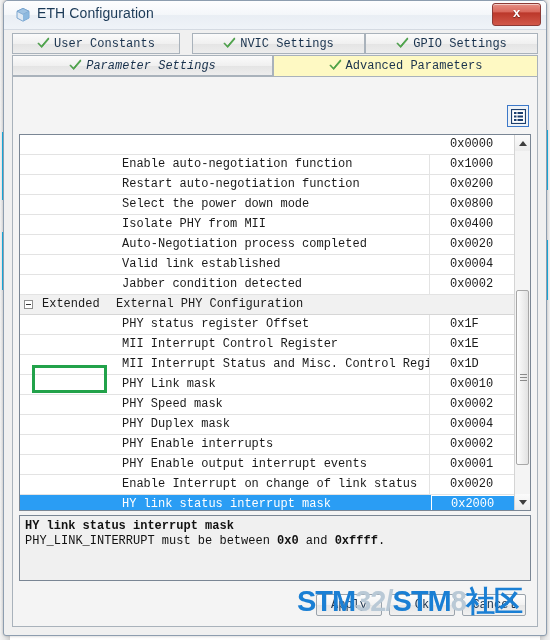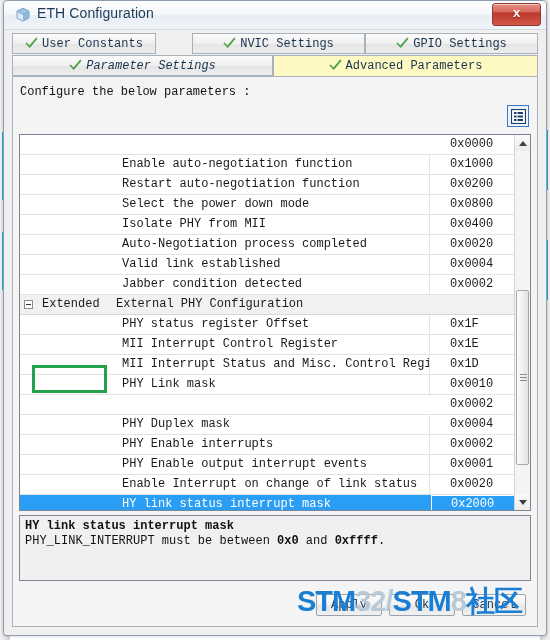--- a/index.html
+++ b/index.html
@@ -446,21 +446,21 @@
       <span class="title-text">ETH Configuration</span>
       <div class="close-btn">
         <span class="x">x</span>
       </div>
     </div>
 
     <div class="dlg-body">
 
       <div class="tabstrip">
 
-        <div class="tab row1" style="left:0px;   width:144px;">
+        <div class="tab row1" style="left:0px;   width:168px;">
           <span class="chk">
             <svg width="13" height="13" viewBox="0 0 13 13">
                 <path d="M1.5 6.8 L4.4 10 L11.4 1.8 L11.9 3.1 L4.7 11.6 L1 7.6 Z" fill="#4cb648" stroke="#2e7d2b" stroke-width=".6"></path>
               </svg>
           </span><span>User Constants</span>
         </div>
 
         <div class="tab row1" style="left:180px; width:173px;">
           <span class="chk">
             <svg width="13" height="13" viewBox="0 0 13 13">
@@ -489,21 +489,20 @@
           <span class="chk">
             <svg width="13" height="13" viewBox="0 0 13 13">
                 <path d="M1.5 6.8 L4.4 10 L11.4 1.8 L11.9 3.1 L4.7 11.6 L1 7.6 Z" fill="#4cb648" stroke="#2e7d2b" stroke-width=".6"></path>
               </svg>
           </span><span>Advanced Parameters</span>
         </div>
       </div>
 
       <div class="tabpane">
 
-        <div class="configure-label">Configure the below parameters :</div>
 
         <div class="view-toggle-btn">
           <svg width="15" height="15" viewBox="0 0 15 15">
             <rect x="0.5" y="0.5" width="14" height="14" fill="#ffffff" stroke="#1c3f6e" stroke-width="1.2"></rect>
             <rect x="3" y="3" width="2.5" height="2" fill="#1c3f6e"></rect>
             <rect x="6.5" y="3" width="5.5" height="2" fill="#1c3f6e"></rect>
             <rect x="3" y="6.5" width="2.5" height="2" fill="#1c3f6e"></rect>
             <rect x="6.5" y="6.5" width="5.5" height="2" fill="#1c3f6e"></rect>
             <rect x="3" y="10" width="2.5" height="2" fill="#1c3f6e"></rect>
             <rect x="6.5" y="10" width="5.5" height="2" fill="#1c3f6e"></rect>
@@ -558,20 +557,21 @@
               </div>
               <div class="row">
                 <div class="cell-name">MII Interrupt Status and Misc. Control Register</div>
                 <div class="cell-value">0x1D</div>
               </div>
               <div class="row">
                 <div class="cell-name">PHY Link mask</div>
                 <div class="cell-value">0x0010</div>
               </div>
               <div class="row">
+                <div class="cell-name">PHY Speed mask</div>
                 <div class="cell-value">0x0002</div>
               </div>
               <div class="row">
                 <div class="cell-name">PHY Duplex mask</div>
                 <div class="cell-value">0x0004</div>
               </div>
               <div class="row">
                 <div class="cell-name">PHY Enable interrupts</div>
                 <div class="cell-value">0x0002</div>
               </div>

